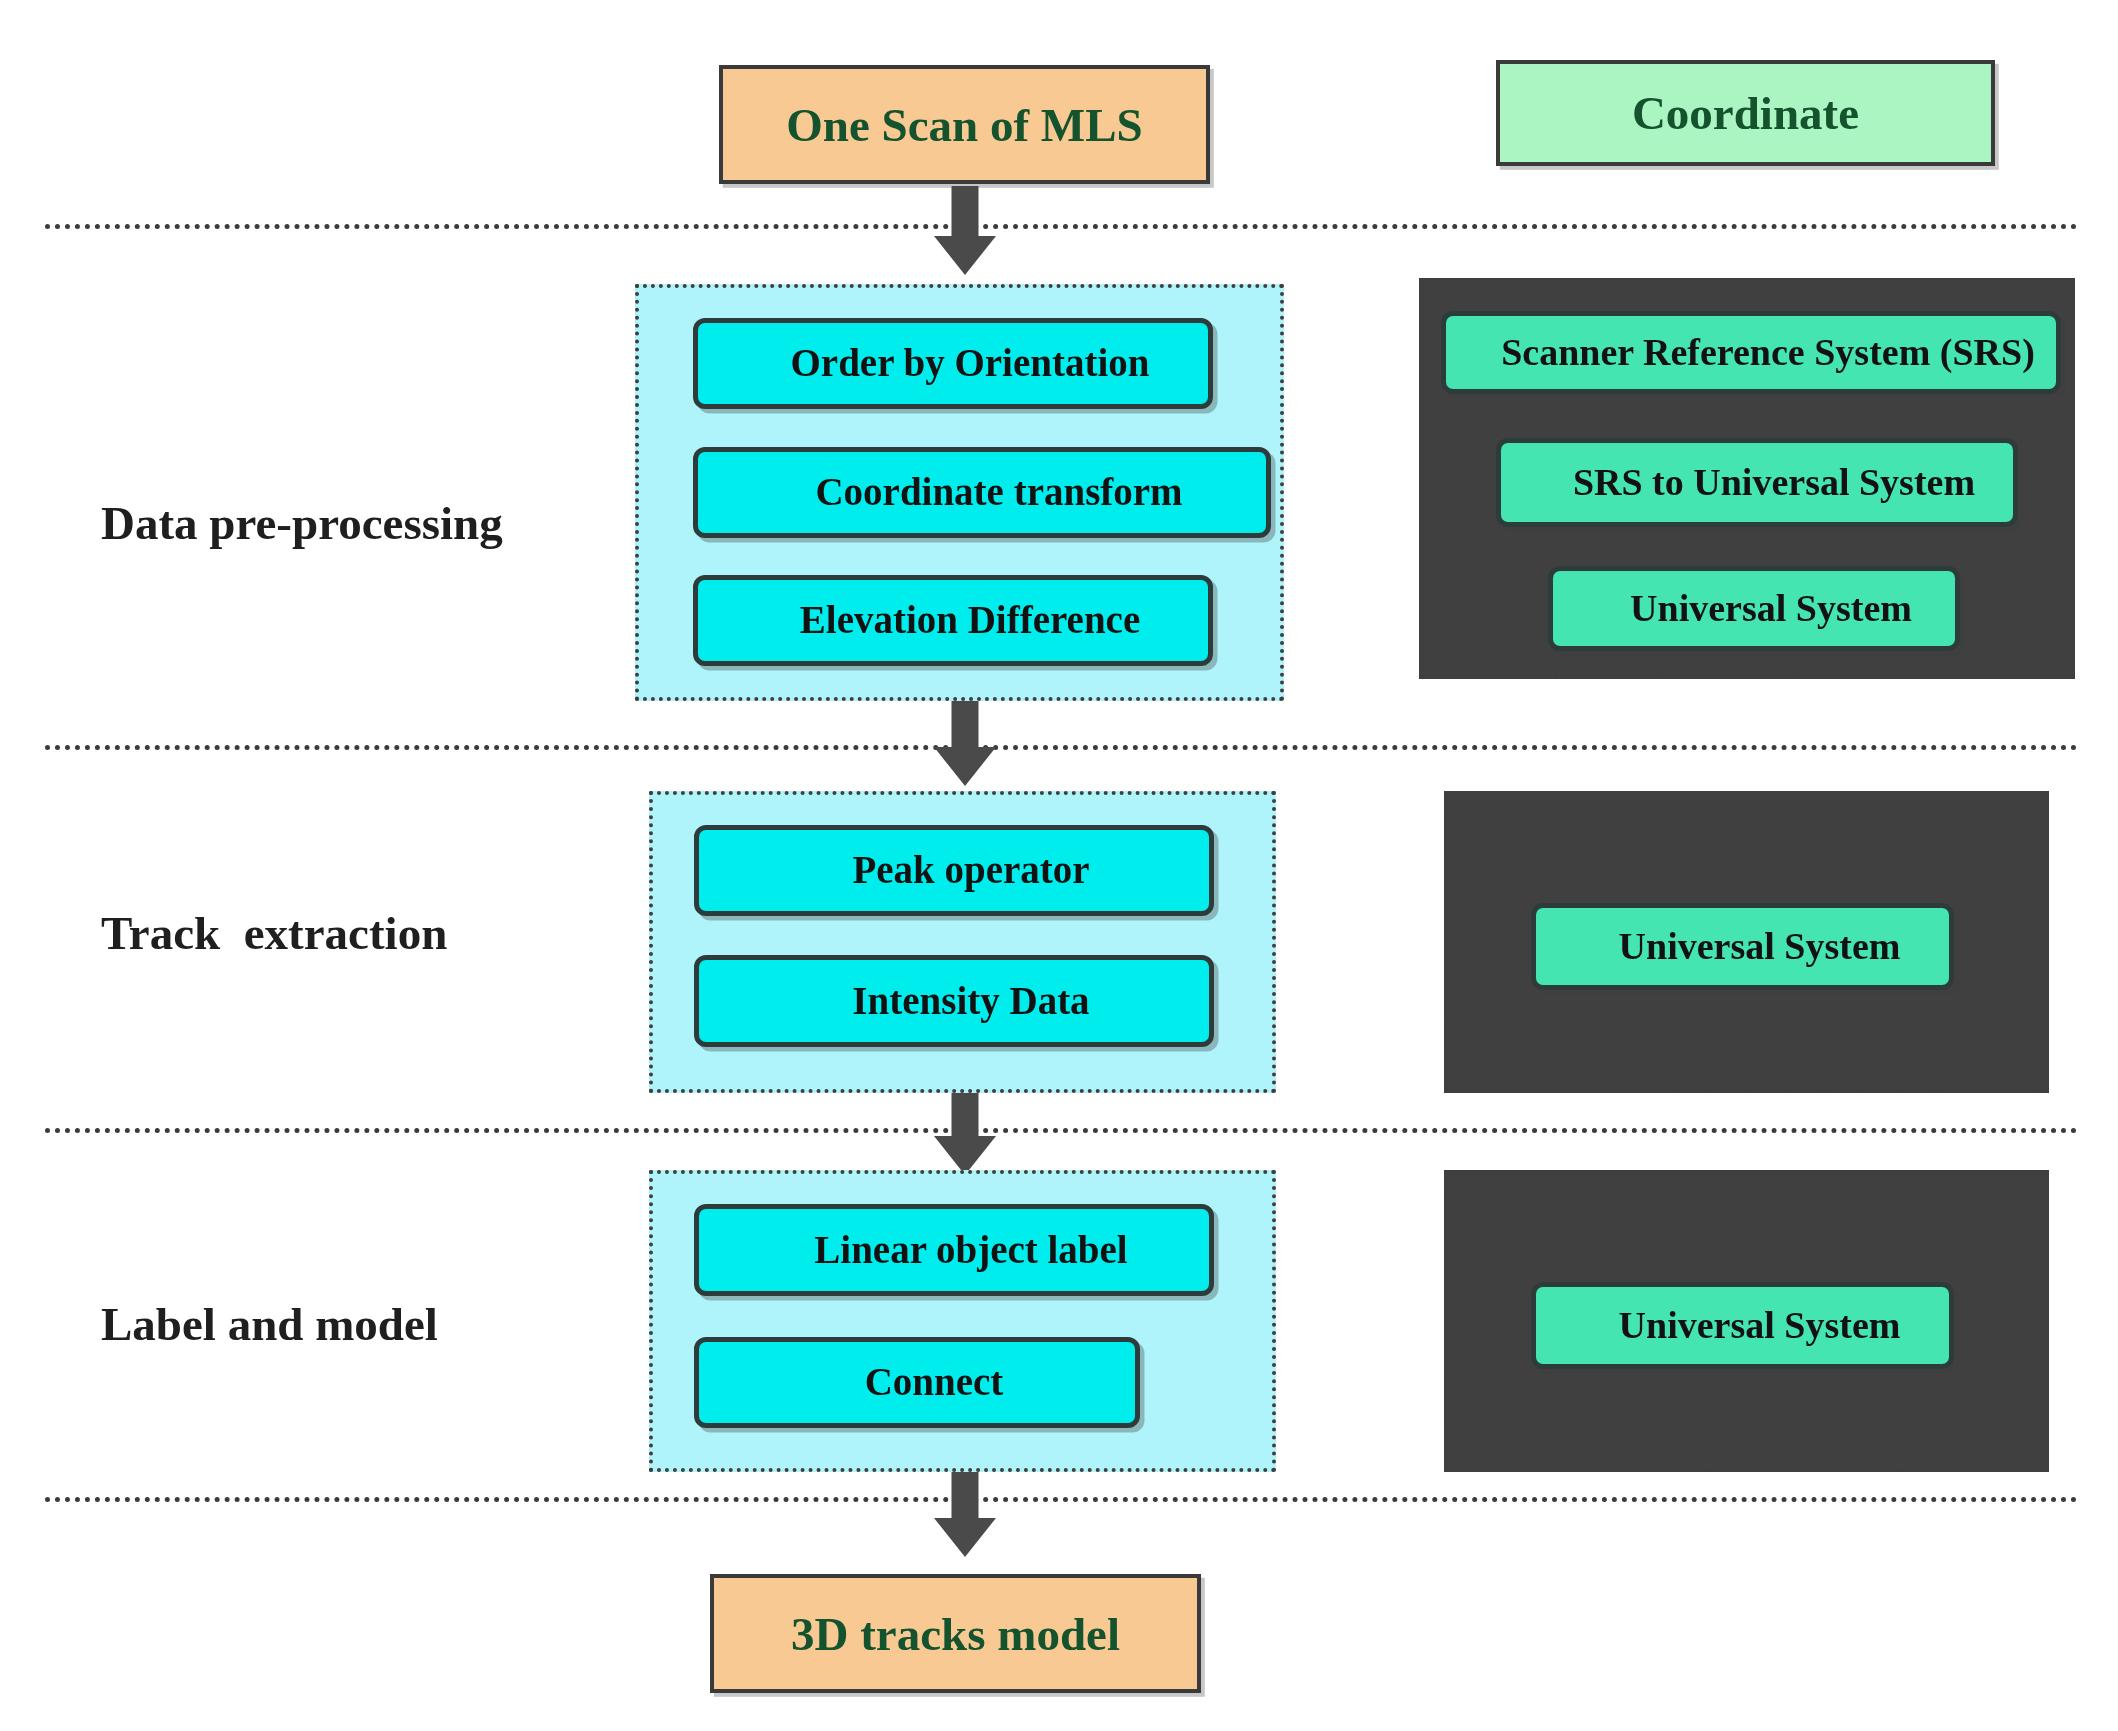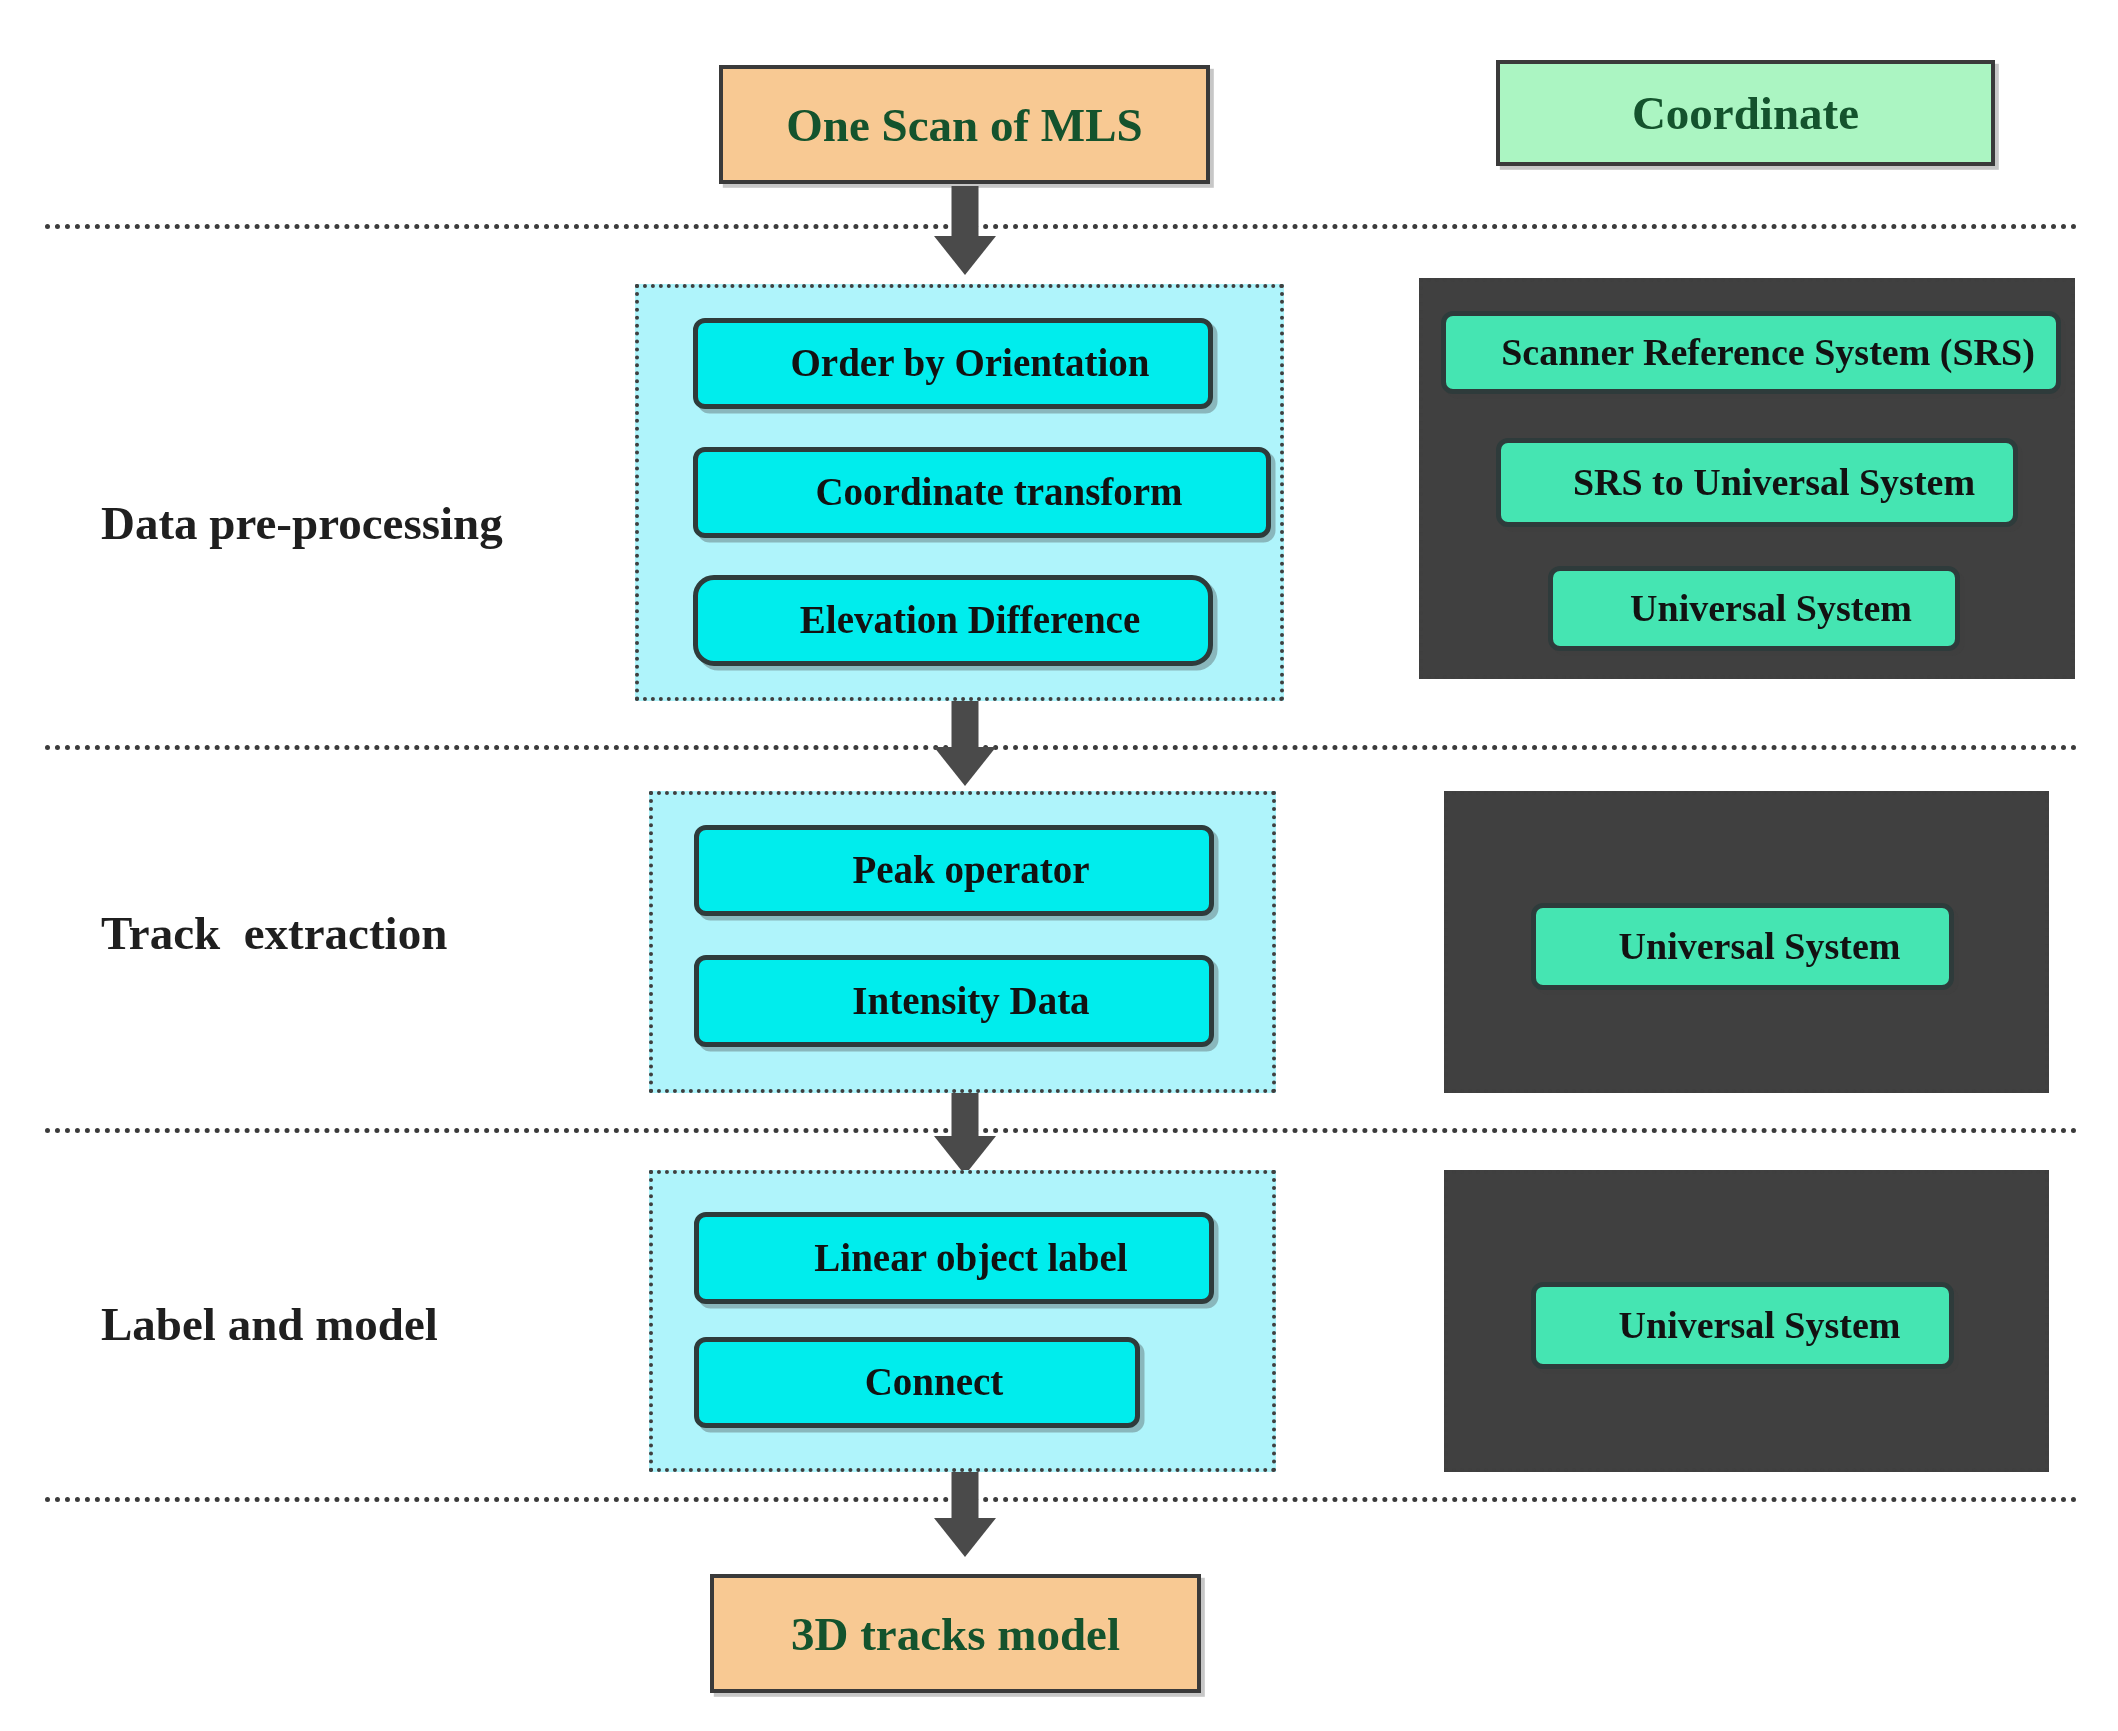--- a/index.html
+++ b/index.html
@@ -136,21 +136,21 @@
   <div class="arrow" style="left:934px; top:1459px; width:62px; height:98px;">
     <div class="shaft" style="width:27px; height:62px;"></div>
     <div class="head"></div>
   </div>
 
   <div class="stage-label" style="left:101px; top:496px; font-size:47px;">Data pre-processing</div>
 
   <div class="group cyan" style="left:635px; top:284px; width:649px; height:417px;">
     <div class="step cyan" style="left:54px; top:30px; width:520px; height:91px; font-size:39px;">Order by Orientation</div>
     <div class="step cyan" style="left:54px; top:159px; width:578px; height:91px; font-size:39px;">Coordinate transform</div>
-    <div class="step cyan" style="left:54px; top:287px; width:520px; height:91px; font-size:39px;border-radius:21px;">Elevation Difference</div>
+    <div class="step cyan" style="left:54px; top:287px; width:520px; height:91px; font-size:39px;">Elevation Difference</div>
   </div>
 
   <div class="group green" style="left:1419px; top:278px; width:656px; height:401px;">
     <div class="step green" style="left:18px; top:29px; width:620px; height:83px; font-size:38px;">Scanner Reference System (SRS)</div>
     <div class="step green" style="left:73px; top:156px; width:522px; height:89px; font-size:38px;">SRS to Universal System</div>
     <div class="step green" style="left:125px; top:284px; width:412px; height:85px; font-size:38px;">Universal System</div>
   </div>
 
   <div class="stage-label" style="left:101px; top:906px; font-size:47px;">Track  extraction</div>
 
@@ -159,21 +159,21 @@
     <div class="step cyan" style="left:41px; top:160px; width:520px; height:92px; font-size:39px;">Intensity Data</div>
   </div>
 
   <div class="group green" style="left:1444px; top:791px; width:605px; height:302px;">
     <div class="step green" style="left:83px; top:108px; width:423px; height:87px; font-size:38px;">Universal System</div>
   </div>
 
   <div class="stage-label" style="left:101px; top:1297px; font-size:47px;">Label and model</div>
 
   <div class="group cyan" style="left:649px; top:1170px; width:627px; height:302px;">
-    <div class="step cyan" style="left:41px; top:30px; width:520px; height:92px; font-size:39px;margin-top:8px;">Linear object  label</div>
+    <div class="step cyan" style="left:41px; top:30px; width:520px; height:92px; font-size:39px;">Linear object  label</div>
     <div class="step cyan" style="left:41px; top:163px; width:446px; height:91px; font-size:39px;">Connect</div>
   </div>
 
   <div class="group green" style="left:1444px; top:1170px; width:605px; height:302px;">
     <div class="step green" style="left:83px; top:108px; width:423px; height:87px; font-size:38px;">Universal System</div>
   </div>
 
   <div class="node orange" style="left:710px; top:1574px; width:491px; height:119px; font-size:47px;">3D tracks model</div>
 
 </div>

